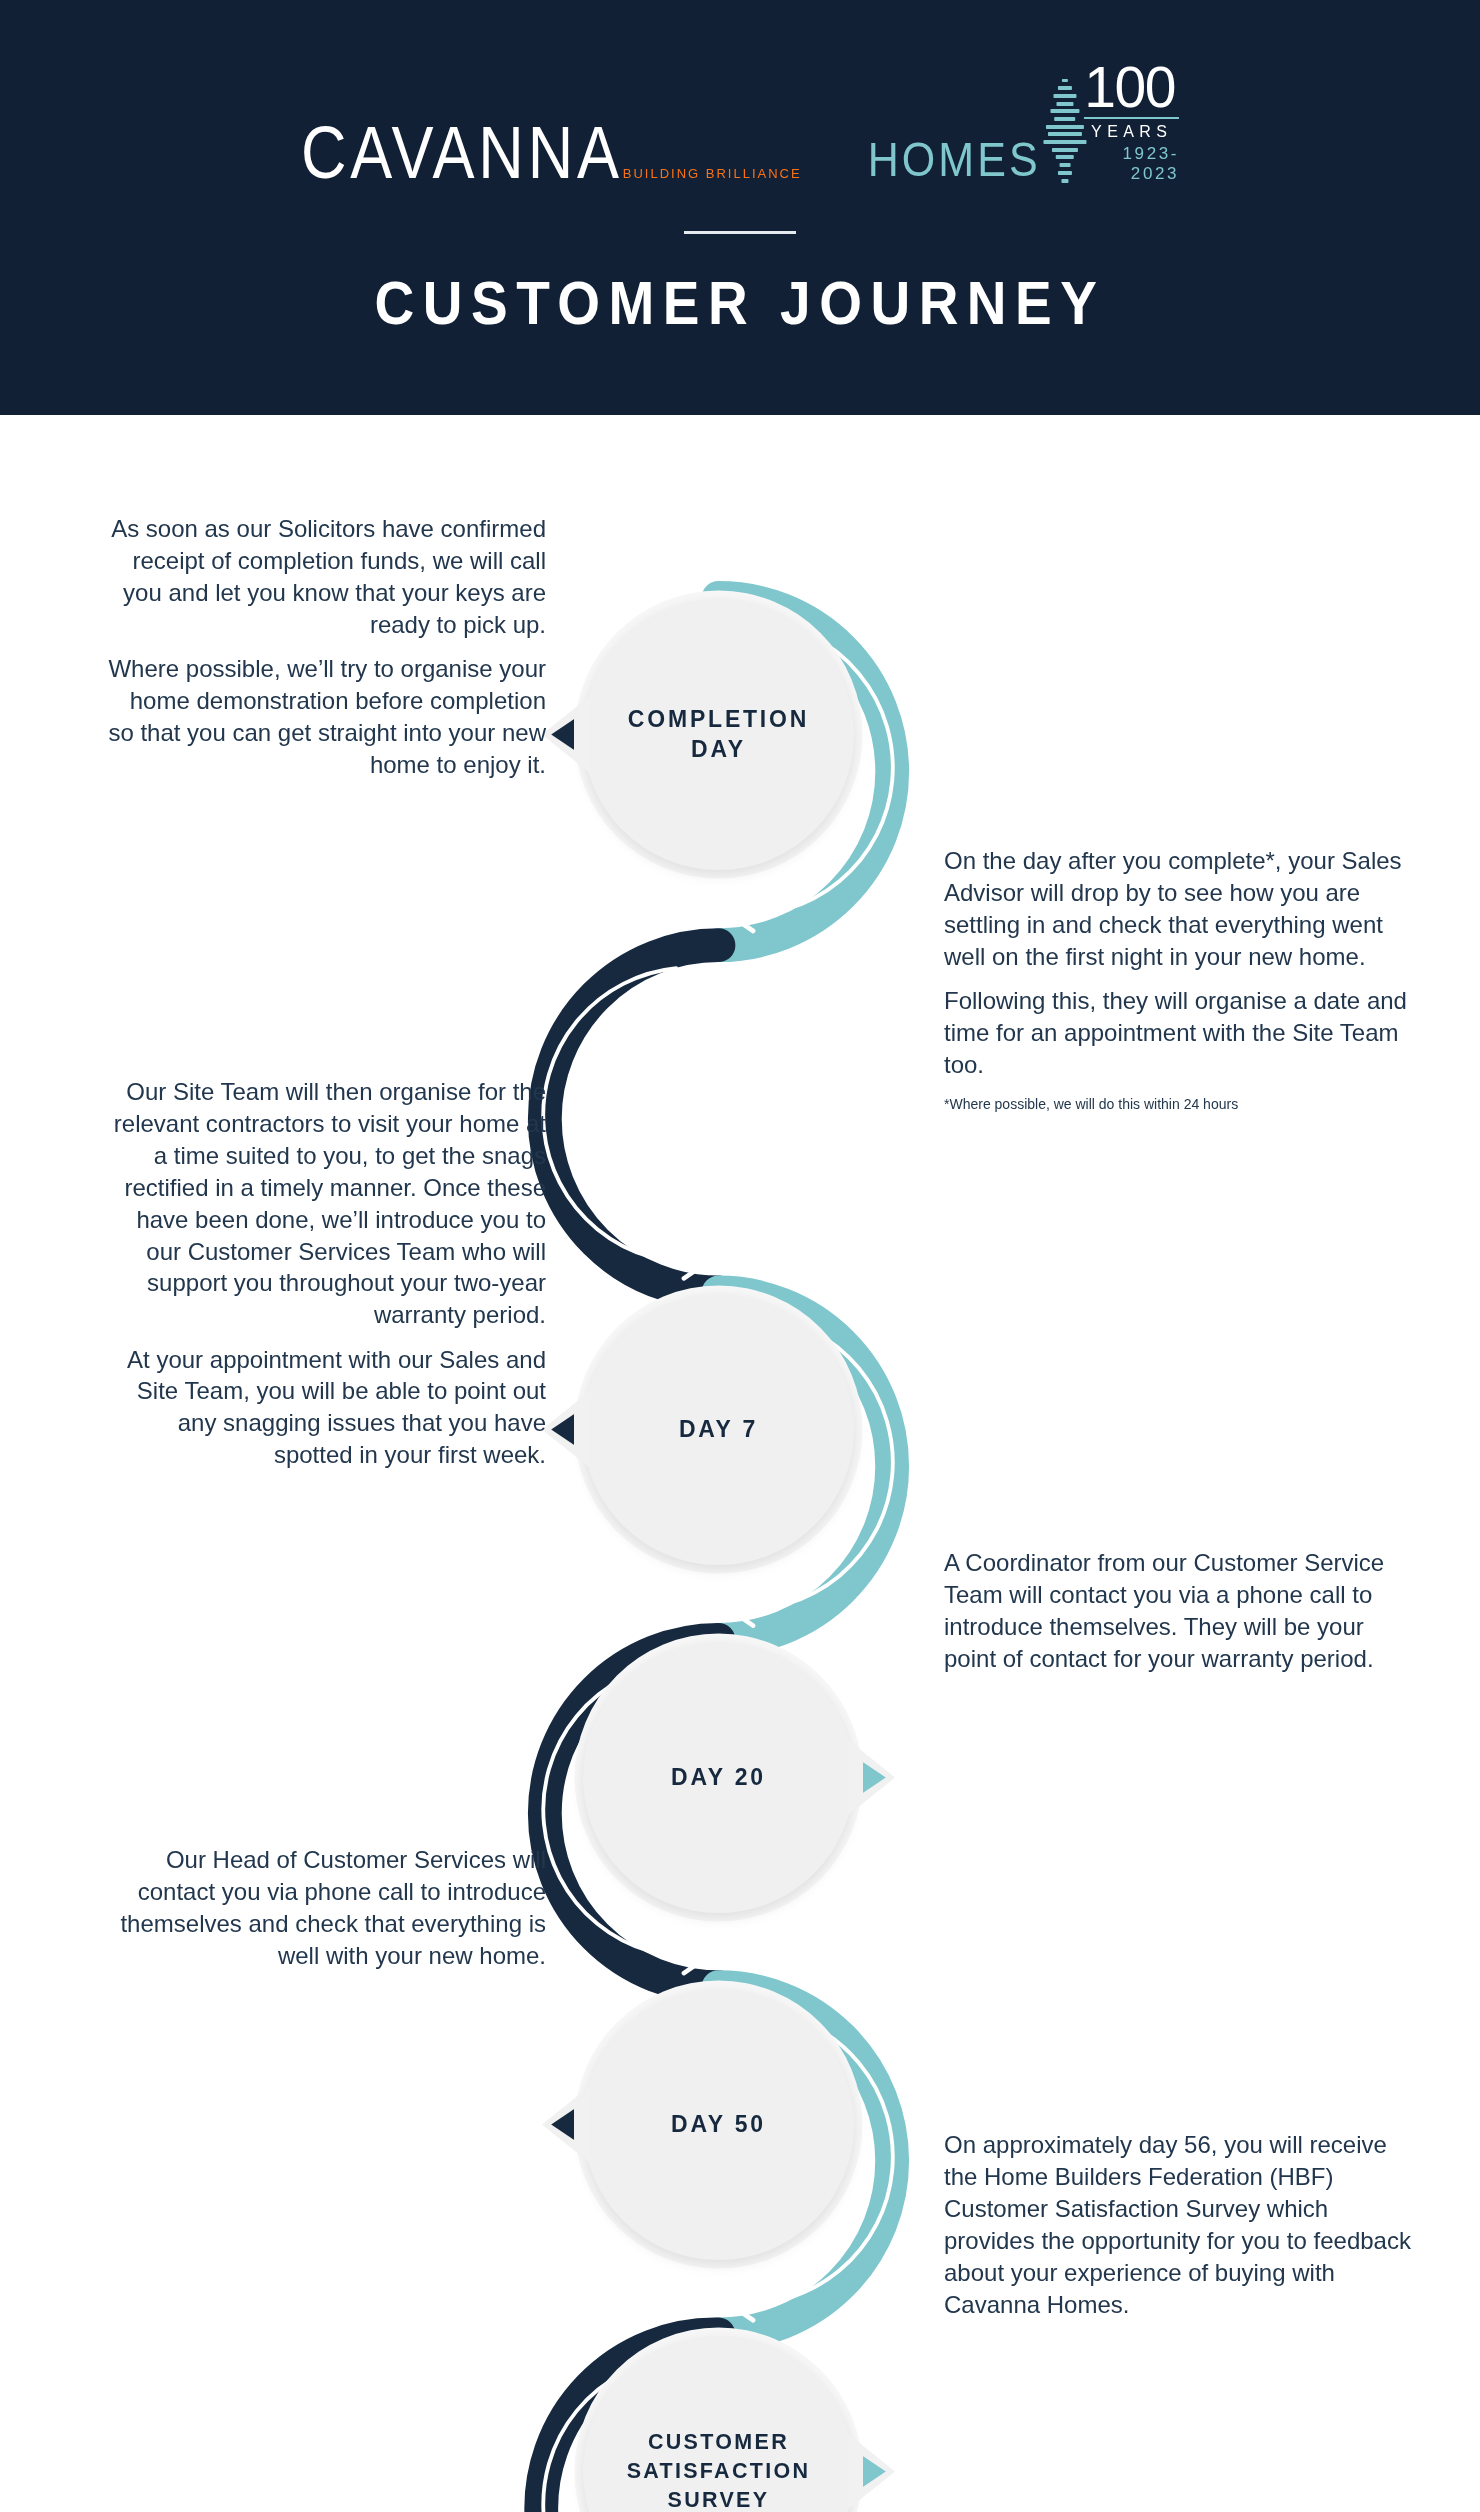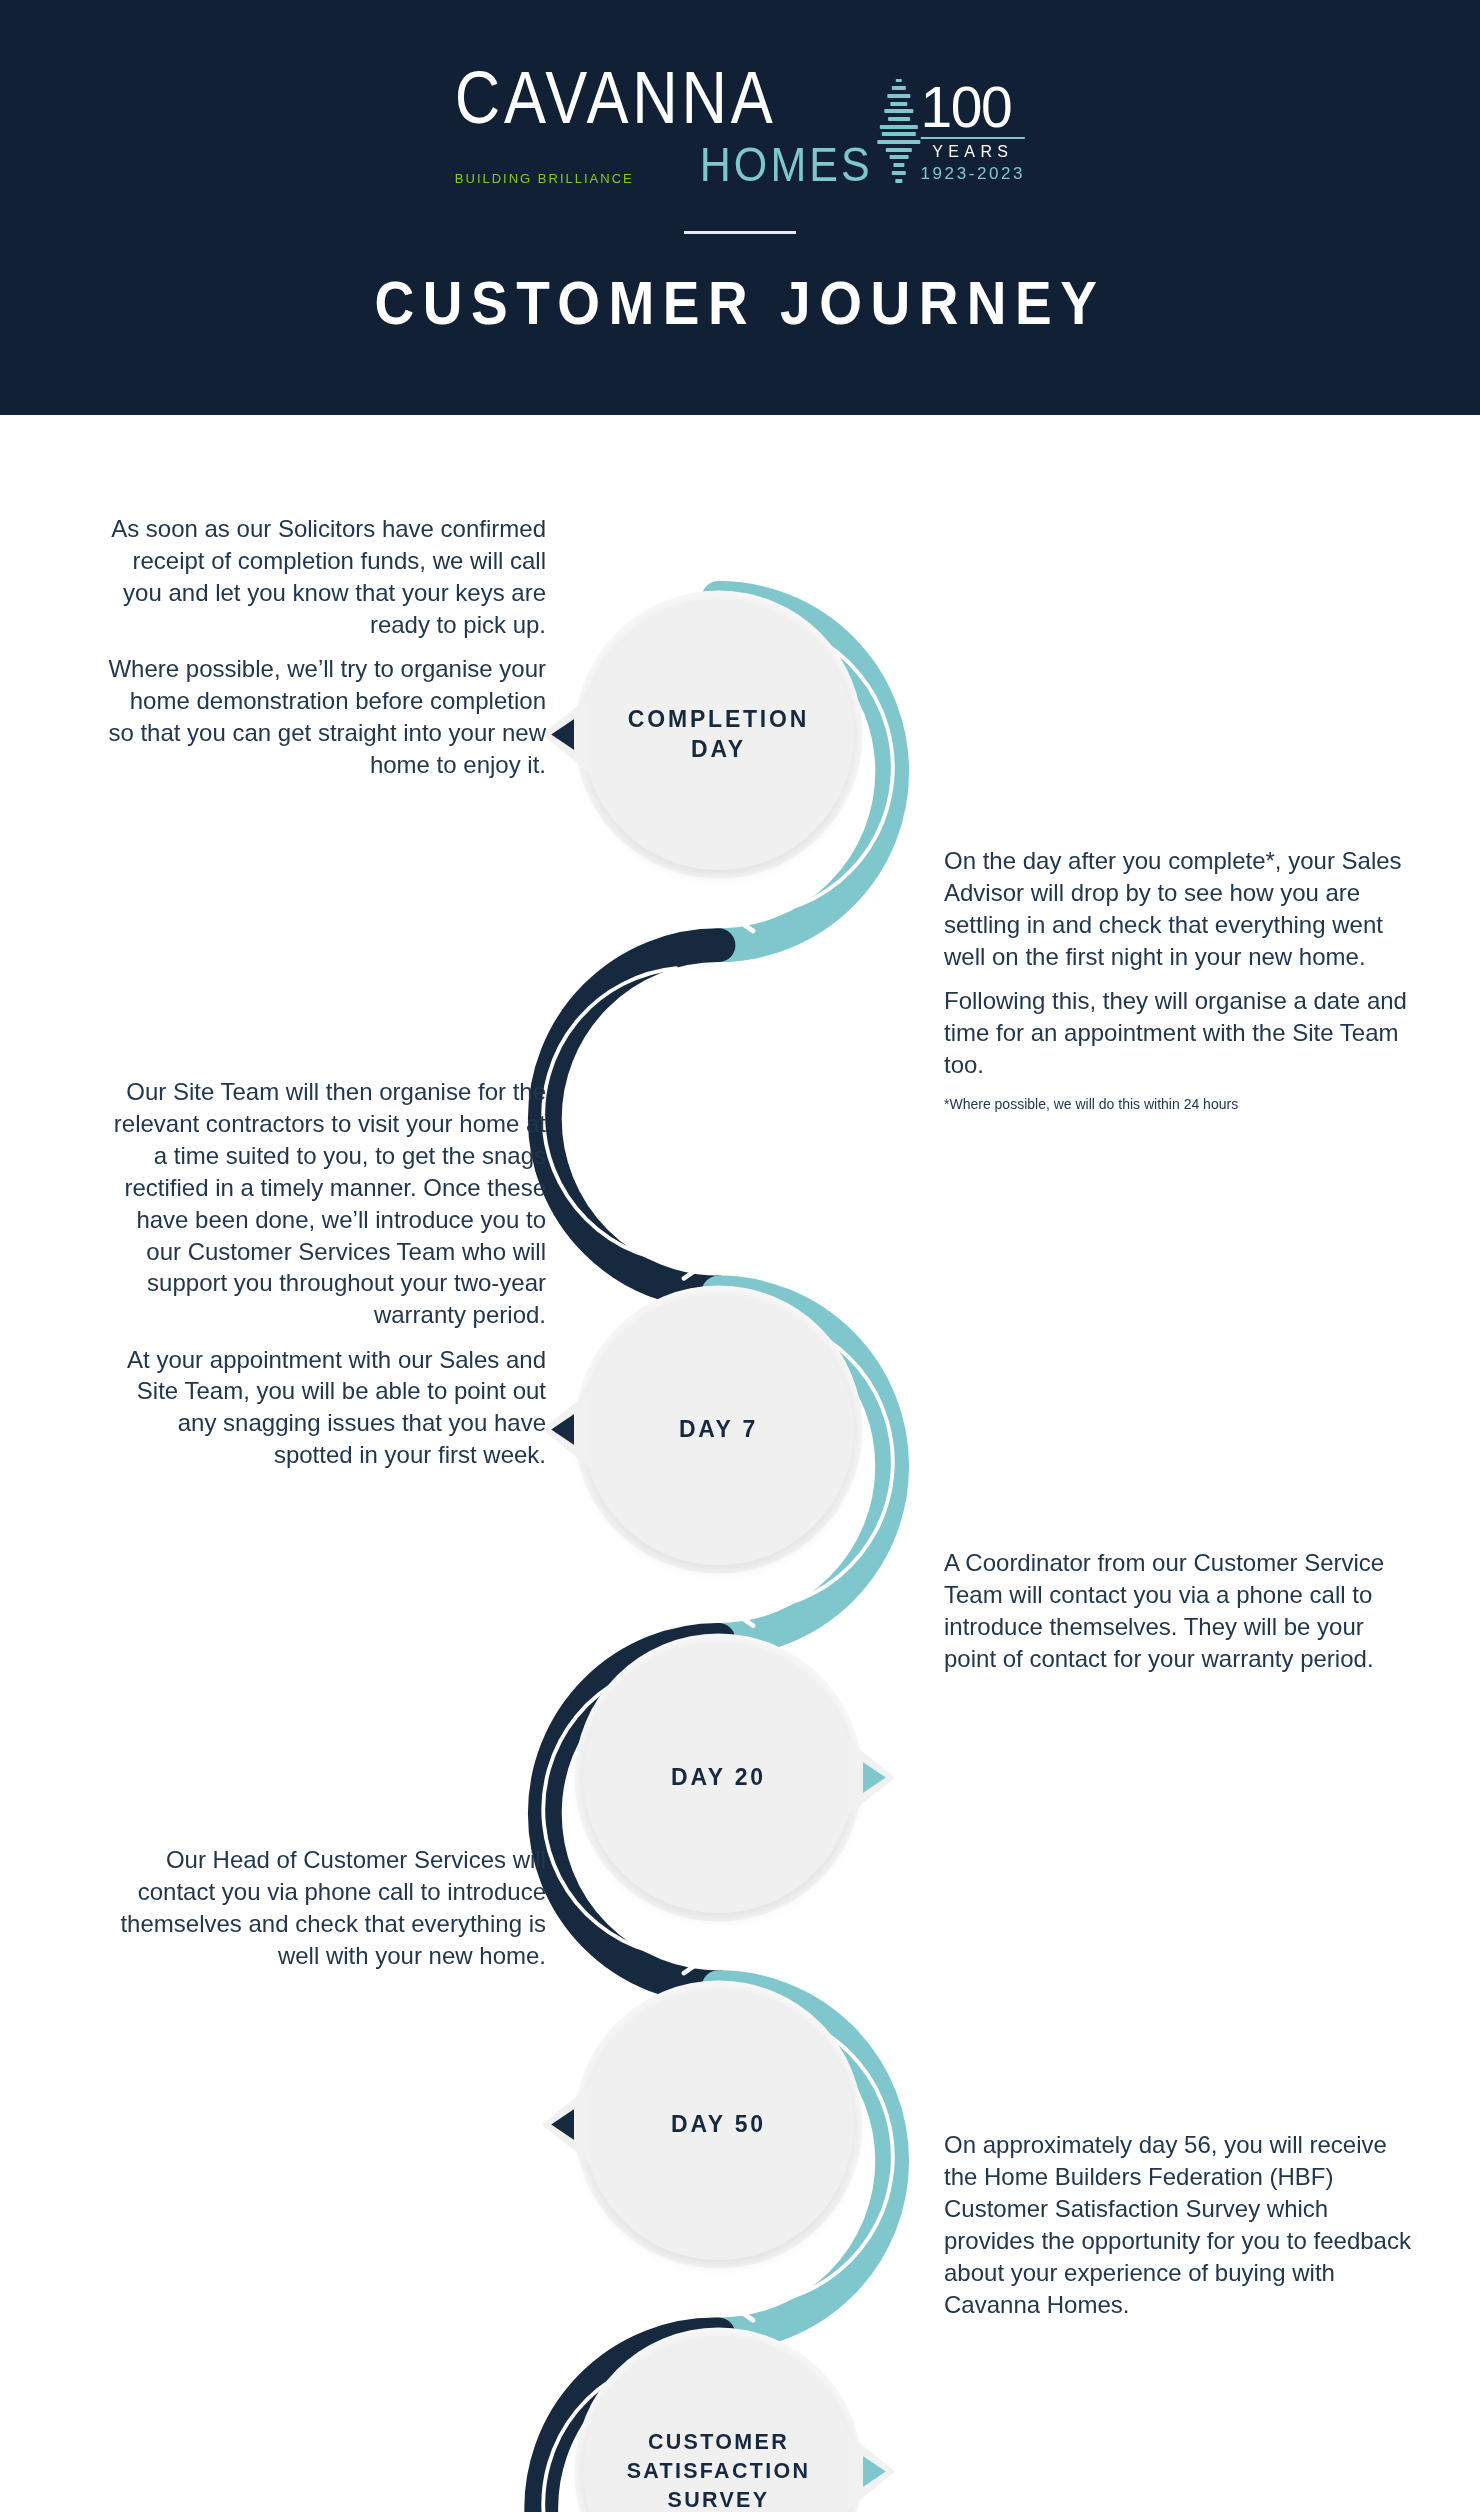--- a/index.html
+++ b/index.html
@@ -14,29 +14,29 @@
   
   .header {
     position:absolute; left:0; top:0; width:1480px; height:415px;
     background:#122035;
   }
   .logo-wrap {
     position:absolute; left:50%; top:74px; transform:translateX(-50%);
     display:flex; align-items:flex-end; justify-content:center;
     height:115px;
   }
-  .logo-left { display:flex; flex-direction:column; align-items:flex-start; position:relative; }
+  .logo-left { display:flex; flex-direction:row; align-items:flex-start; position:relative; }
   .logo-cavanna {
     font-size:63px; letter-spacing:3.8px; color:#ffffff; font-weight:400;
     line-height:0.95; font-family:"Liberation Sans", sans-serif;
     transform:scaleY(1.18); transform-origin:bottom left;
   }
   .logo-row2 { display:flex; align-items:flex-end; gap:66px; margin-top:12.3px; }
   .logo-tagline {
-    font-size:13px; letter-spacing:2px; color:#84cc16; white-space:nowrap;
+    font-size:13px; letter-spacing:2px; color:#f97316; white-space:nowrap;
     padding-bottom:3.1px;
   }
   .logo-homes {
     font-size:43px; letter-spacing:3.1px; color:#7fc7cd; line-height:1;
     transform:scaleY(1.12); transform-origin:bottom left;
   }
   
   .logo-wave { position:relative; width:43px; height:115px; margin-left:4.6px; margin-right:3.1px; }
   .logo-wave i { position:absolute; left:50%; transform:translateX(-50%); background:#7fc7cd; height:3.8px; border-radius:0.8px; display:block; }
 

